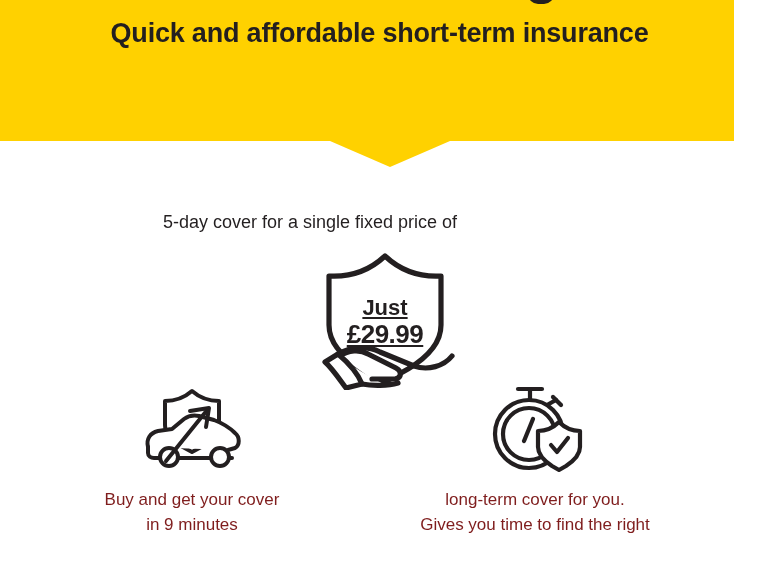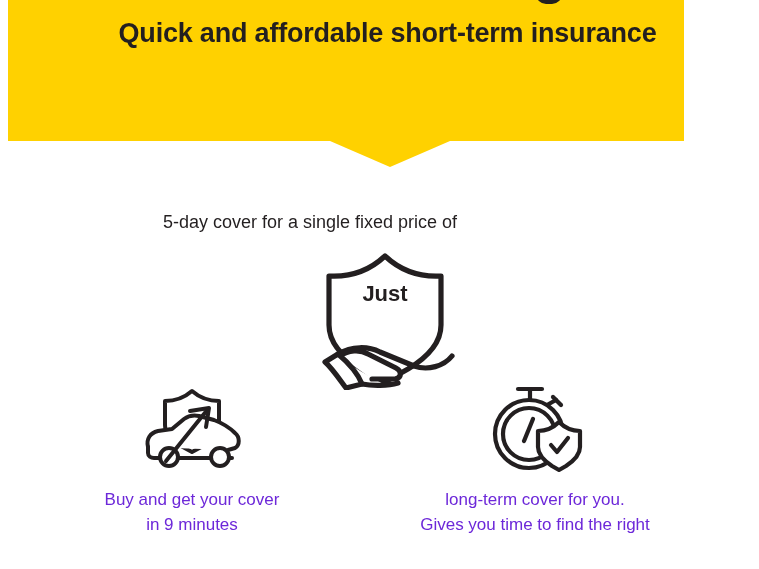--- a/index.html
+++ b/index.html
@@ -13,23 +13,23 @@
     overflow: hidden;
     background: #ffffff;
     font-family: "Liberation Sans", "DejaVu Sans", sans-serif;
     color: #231f20;
     position: relative;
   }
 
   
   .banner {
     position: absolute;
-    left: 8px;
+    left: 0;
     top: 0;
-    width: 676px;
+    width: 734px;
     height: 141px;
     background: #ffd100;
   }
   .banner-cutoff {
     position: absolute;
     left: 528px;
     top: -11px;
     width: 26px;
     height: 15px;
     background: #231f20;
@@ -73,25 +73,26 @@
   .shield-hand-wrap {
     position: absolute;
     left: 310px;
     top: 250px;
     width: 150px;
     height: 140px;
   }
   .shield-price {
     position: absolute;
     left: 0;
-    top: 32px;
+    top: 46px;
     width: 150px;
     text-align: center;
     line-height: 1.1;
     pointer-events: none;
+    text-decoration: underline;
   }
   .shield-price .just {
     display: block;
     font-size: 22px;
     font-weight: 700;
     color: #231f20;
   }
   .shield-price .amount {
     display: block;
     font-size: 26px;
@@ -116,21 +117,21 @@
     align-items: center;
     justify-content: center;
   }
   .feature-caption {
     margin-top: 14px;
     width: 320px;
     text-align: center;
     font-size: 17px;
     line-height: 1.45;
     font-weight: 400;
-    color: #6d28d9;
+    color: #7f1d1d;
   }
   .feature-caption span { display: block; }
 </style>
 </head>
 <body>
 
 <div class="banner">
   <div class="banner-cutoff"></div>
   <div class="banner-subtitle">Quick and affordable short-term insurance</div>
 </div>
@@ -162,20 +163,21 @@
              C 118 121, 134 116, 142 106" stroke="#231f20" stroke-width="5.2" stroke-linecap="round" stroke-linejoin="round" fill="none"></path>
     <path d="M28 104
              C 40 114, 48 124, 52 134
              L 36 138
              C 30 130, 22 118, 15 112 Z" stroke="#231f20" stroke-width="5.2" stroke-linejoin="round" stroke-linecap="round" fill="#ffffff"></path>
     <path d="M52 134
              C 62 136, 78 136, 88 133" stroke="#231f20" stroke-width="5.2" stroke-linecap="round" fill="none"></path>
   </svg>
   <div class="shield-price">
     <span class="just">Just</span>
+    <span class="amount">£29.99</span>
   </div>
 </div>
 
 <div class="feature feature-left">
   <div class="feature-icon">
     <svg width="112" height="86" viewBox="0 0 112 86" fill="none" xmlns="http://www.w3.org/2000/svg">
 
       <path d="M56 6
                C 64 13, 74 16, 83 16
                L 83 40

